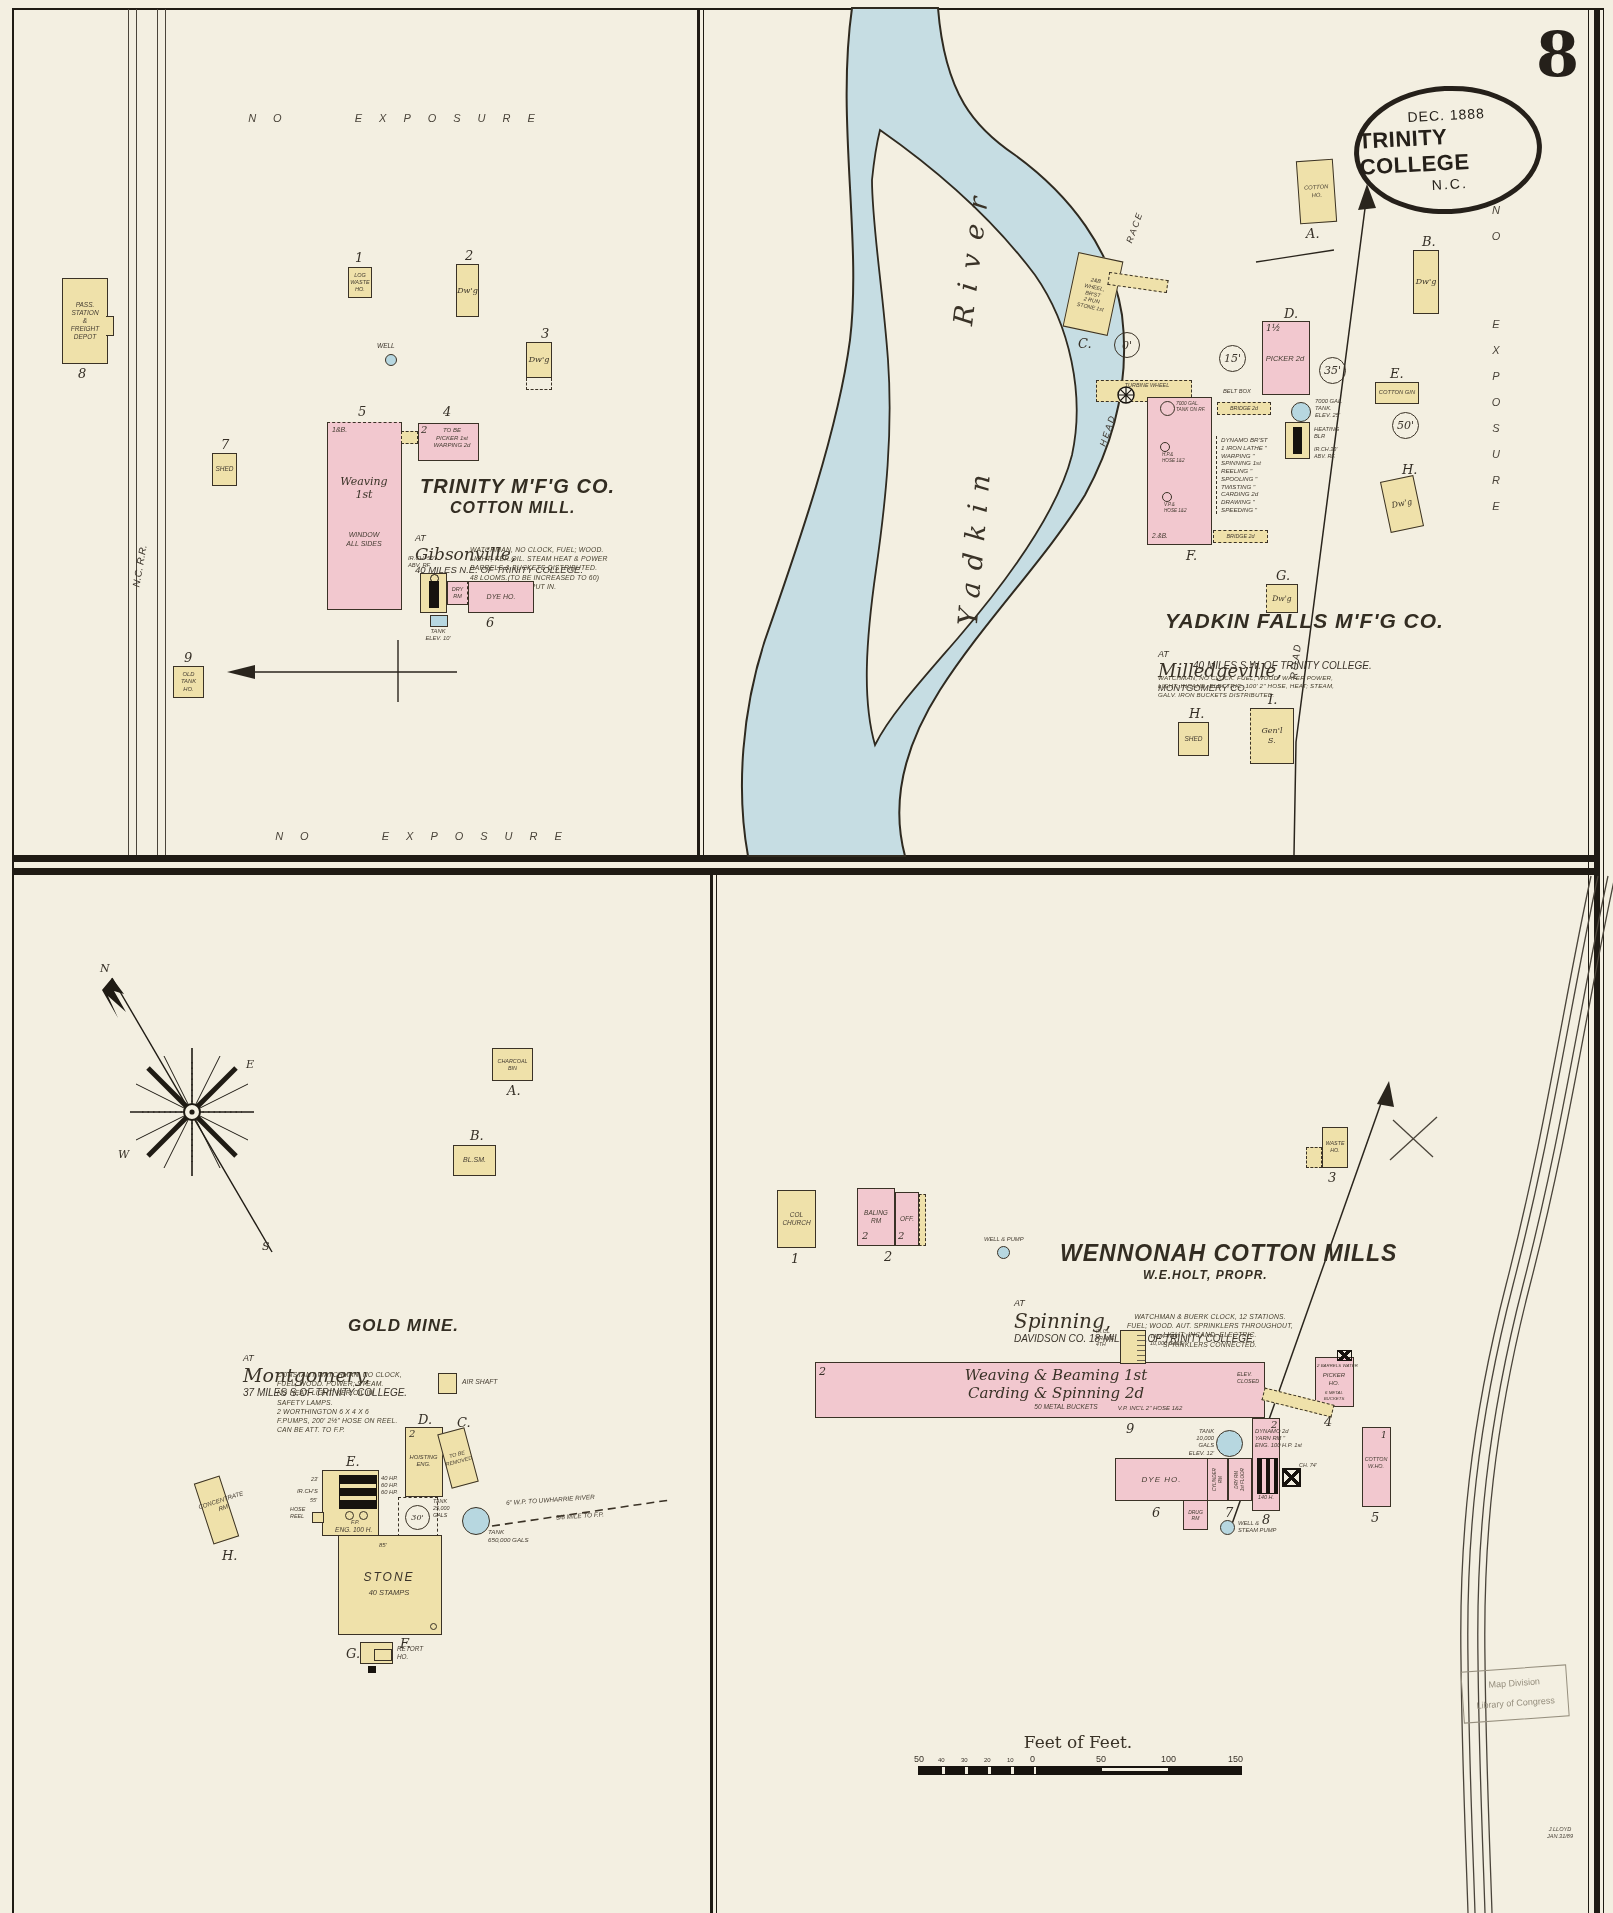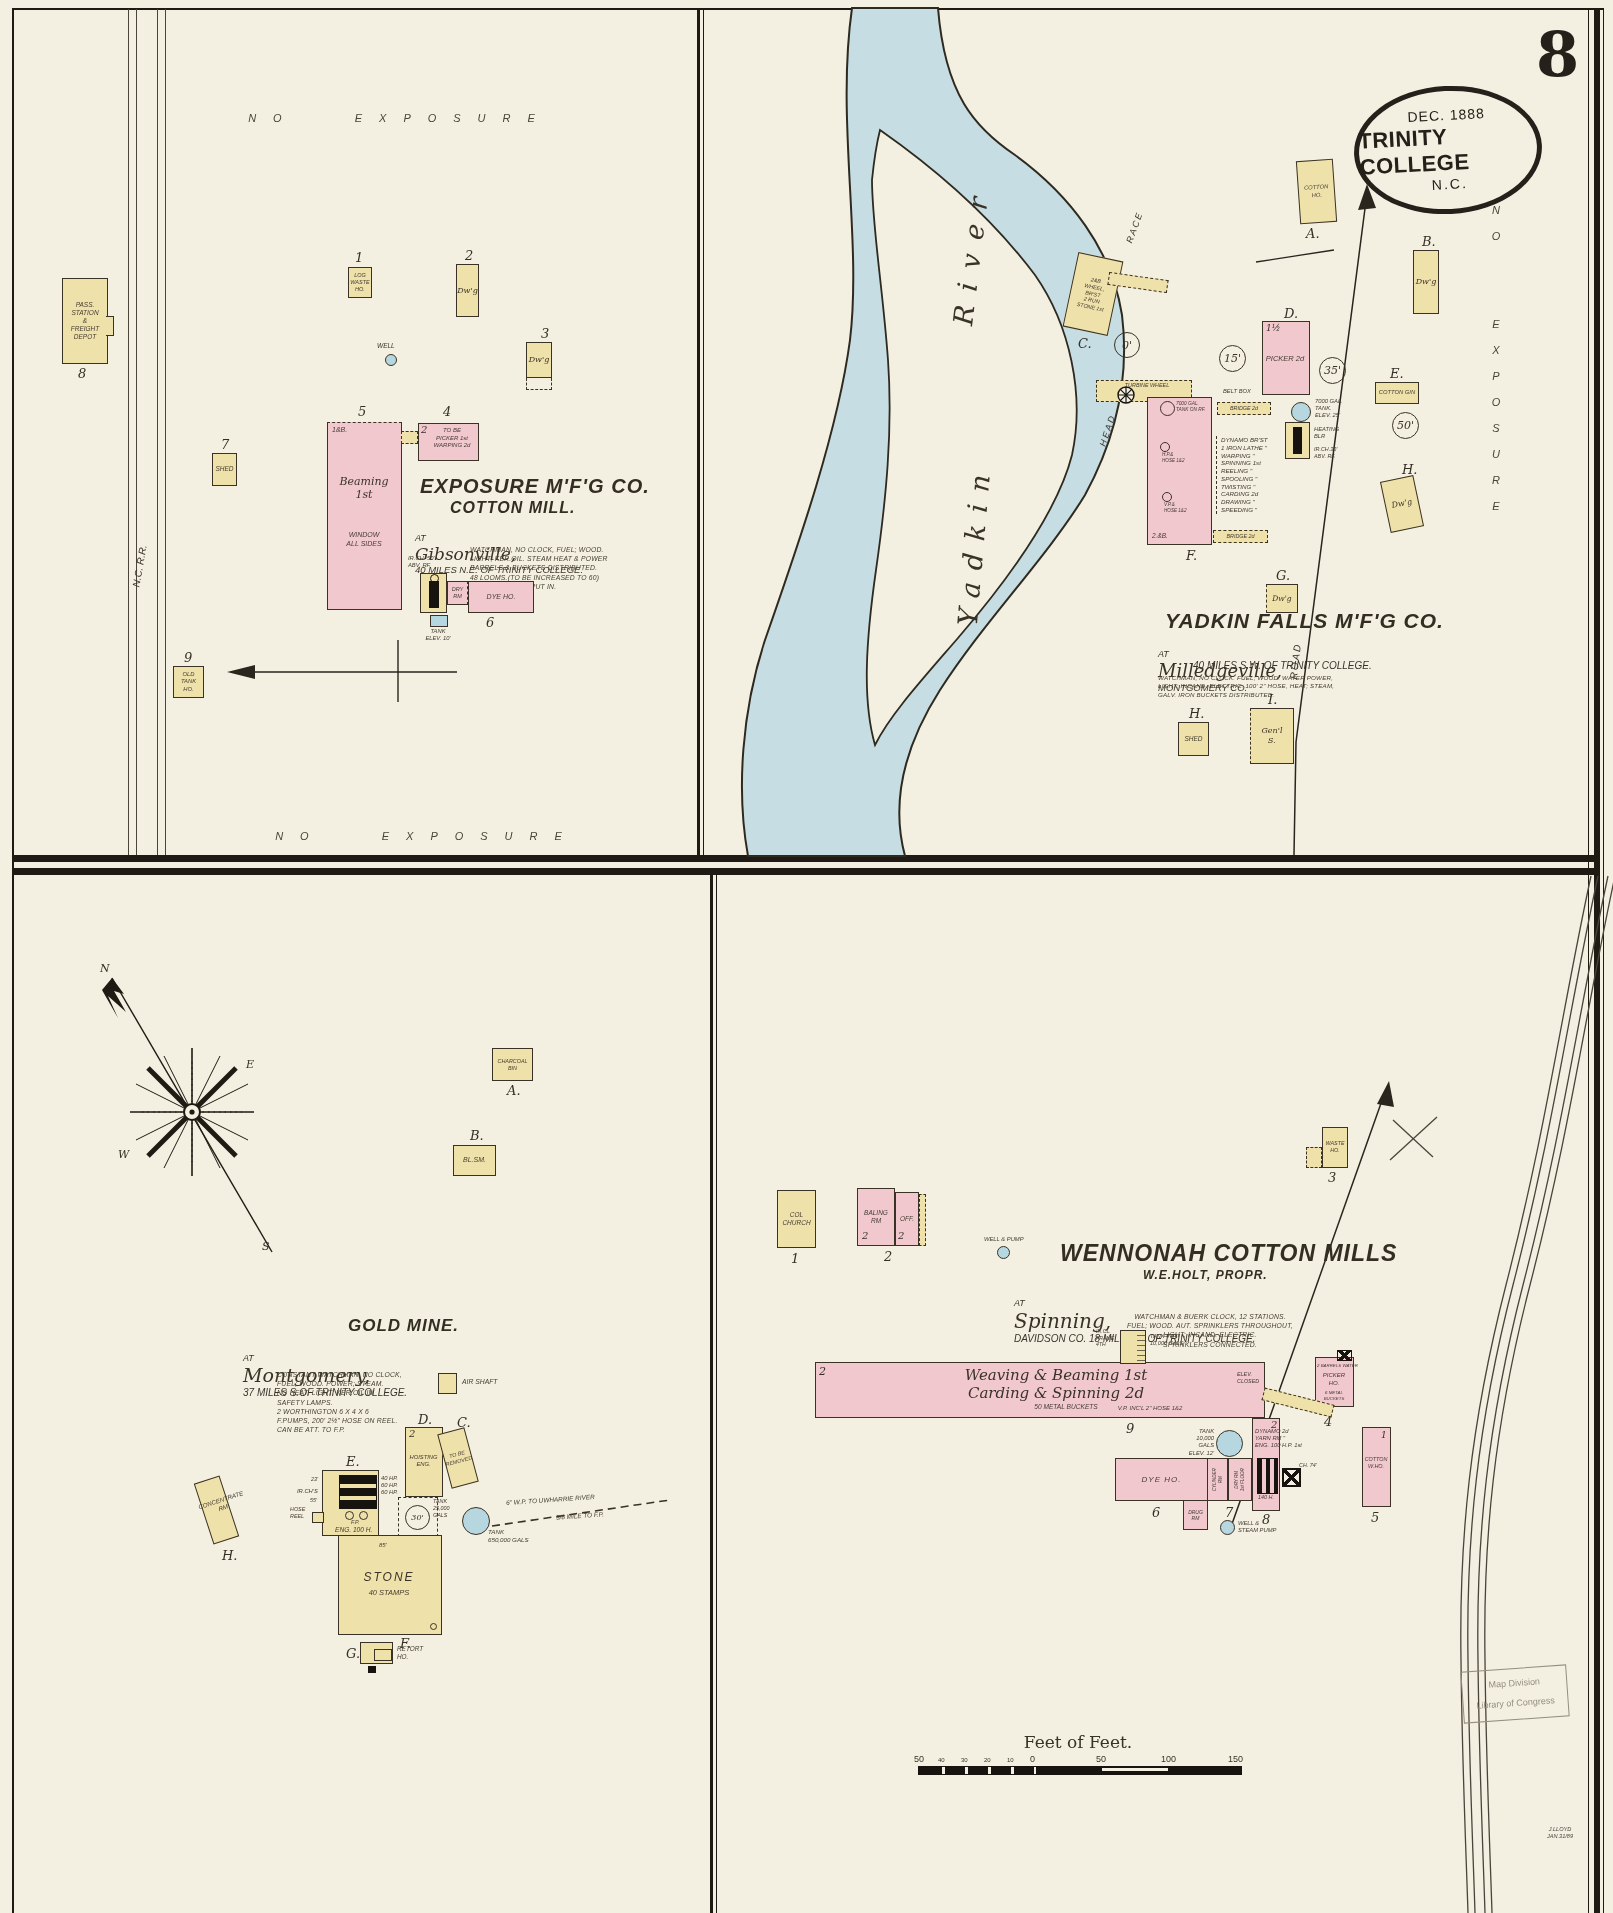--- a/index.html
+++ b/index.html
@@ -85,38 +85,38 @@
     <span class="bt script" style="font-size:8px;">Dw'g</span>
     </div>
   <div class="b dashb" style="left:526px;top:378px;width:26px;height:12px;border-top:none;"></div>
   <div class="t num" style="left:541px;top:326px;">3</div>
 
   <div class="wc" style="left:385px;top:354px;width:12px;height:12px;"></div>
   <div class="t i" style="left:377px;top:342px;font-size:6.5px;">WELL</div>
 
   <div class="b pk" style="left:327px;top:422px;width:75px;height:188px;border-top-style:dashed;">
     <div class="t bt" style="left:4px;top:3px;font-size:7px;">1&amp;B.</div>
-    <div class="t script c" style="left:0;top:52px;width:72px;font-size:11px;">Beaming
+    <div class="t script c" style="left:0;top:52px;width:72px;font-size:11px;">Weaving
 1st</div>
     <div class="t bt c" style="left:0;top:108px;width:72px;font-size:7px;">WINDOW
 ALL SIDES</div>
   </div>
   <div class="t num" style="left:358px;top:404px;">5</div>
 
   <div class="b yl dashb" style="left:401px;top:431px;width:17px;height:13px;"></div>
 
   <div class="b pk" style="left:418px;top:423px;width:61px;height:38px;">
     <div class="t num" style="left:2px;top:0px;font-size:10px;">2</div>
     <div class="t bt c" style="left:8px;top:3px;width:50px;font-size:6px;">TO BE
 PICKER 1st
 WARPING 2d</div>
   </div>
   <div class="t num" style="left:443px;top:404px;">4</div>
 
-  <div class="t caps" style="left:420px;top:474px;font-size:20px;font-family:'Liberation Sans',sans-serif;">EXPOSURE M'F'G CO.</div>
+  <div class="t caps" style="left:420px;top:474px;font-size:20px;font-family:'Liberation Sans',sans-serif;">TRINITY M'F'G CO.</div>
   <div class="t caps" style="left:450px;top:498px;font-size:16px;">COTTON MILL.</div>
   <div class="t" style="left:415px;top:520px;font-size:10px;">
     <span class="i" style="font-size:9px;">AT</span>
     <span class="script" style="font-size:17px;">Gibsonville,</span>
     <span class="i" style="font-size:9.5px;">40 MILES N.E. OF TRINITY COLLEGE.</span>
   </div>
   <div class="t notes" style="left:470px;top:545px;">WATCHMAN, NO CLOCK, FUEL; WOOD.
 LIGHT; KER.OIL. STEAM HEAT &amp; POWER
 BARRELS &amp; BUCKETS DISTRIBUTED.
 48 LOOMS.(TO BE INCREASED TO 60)

